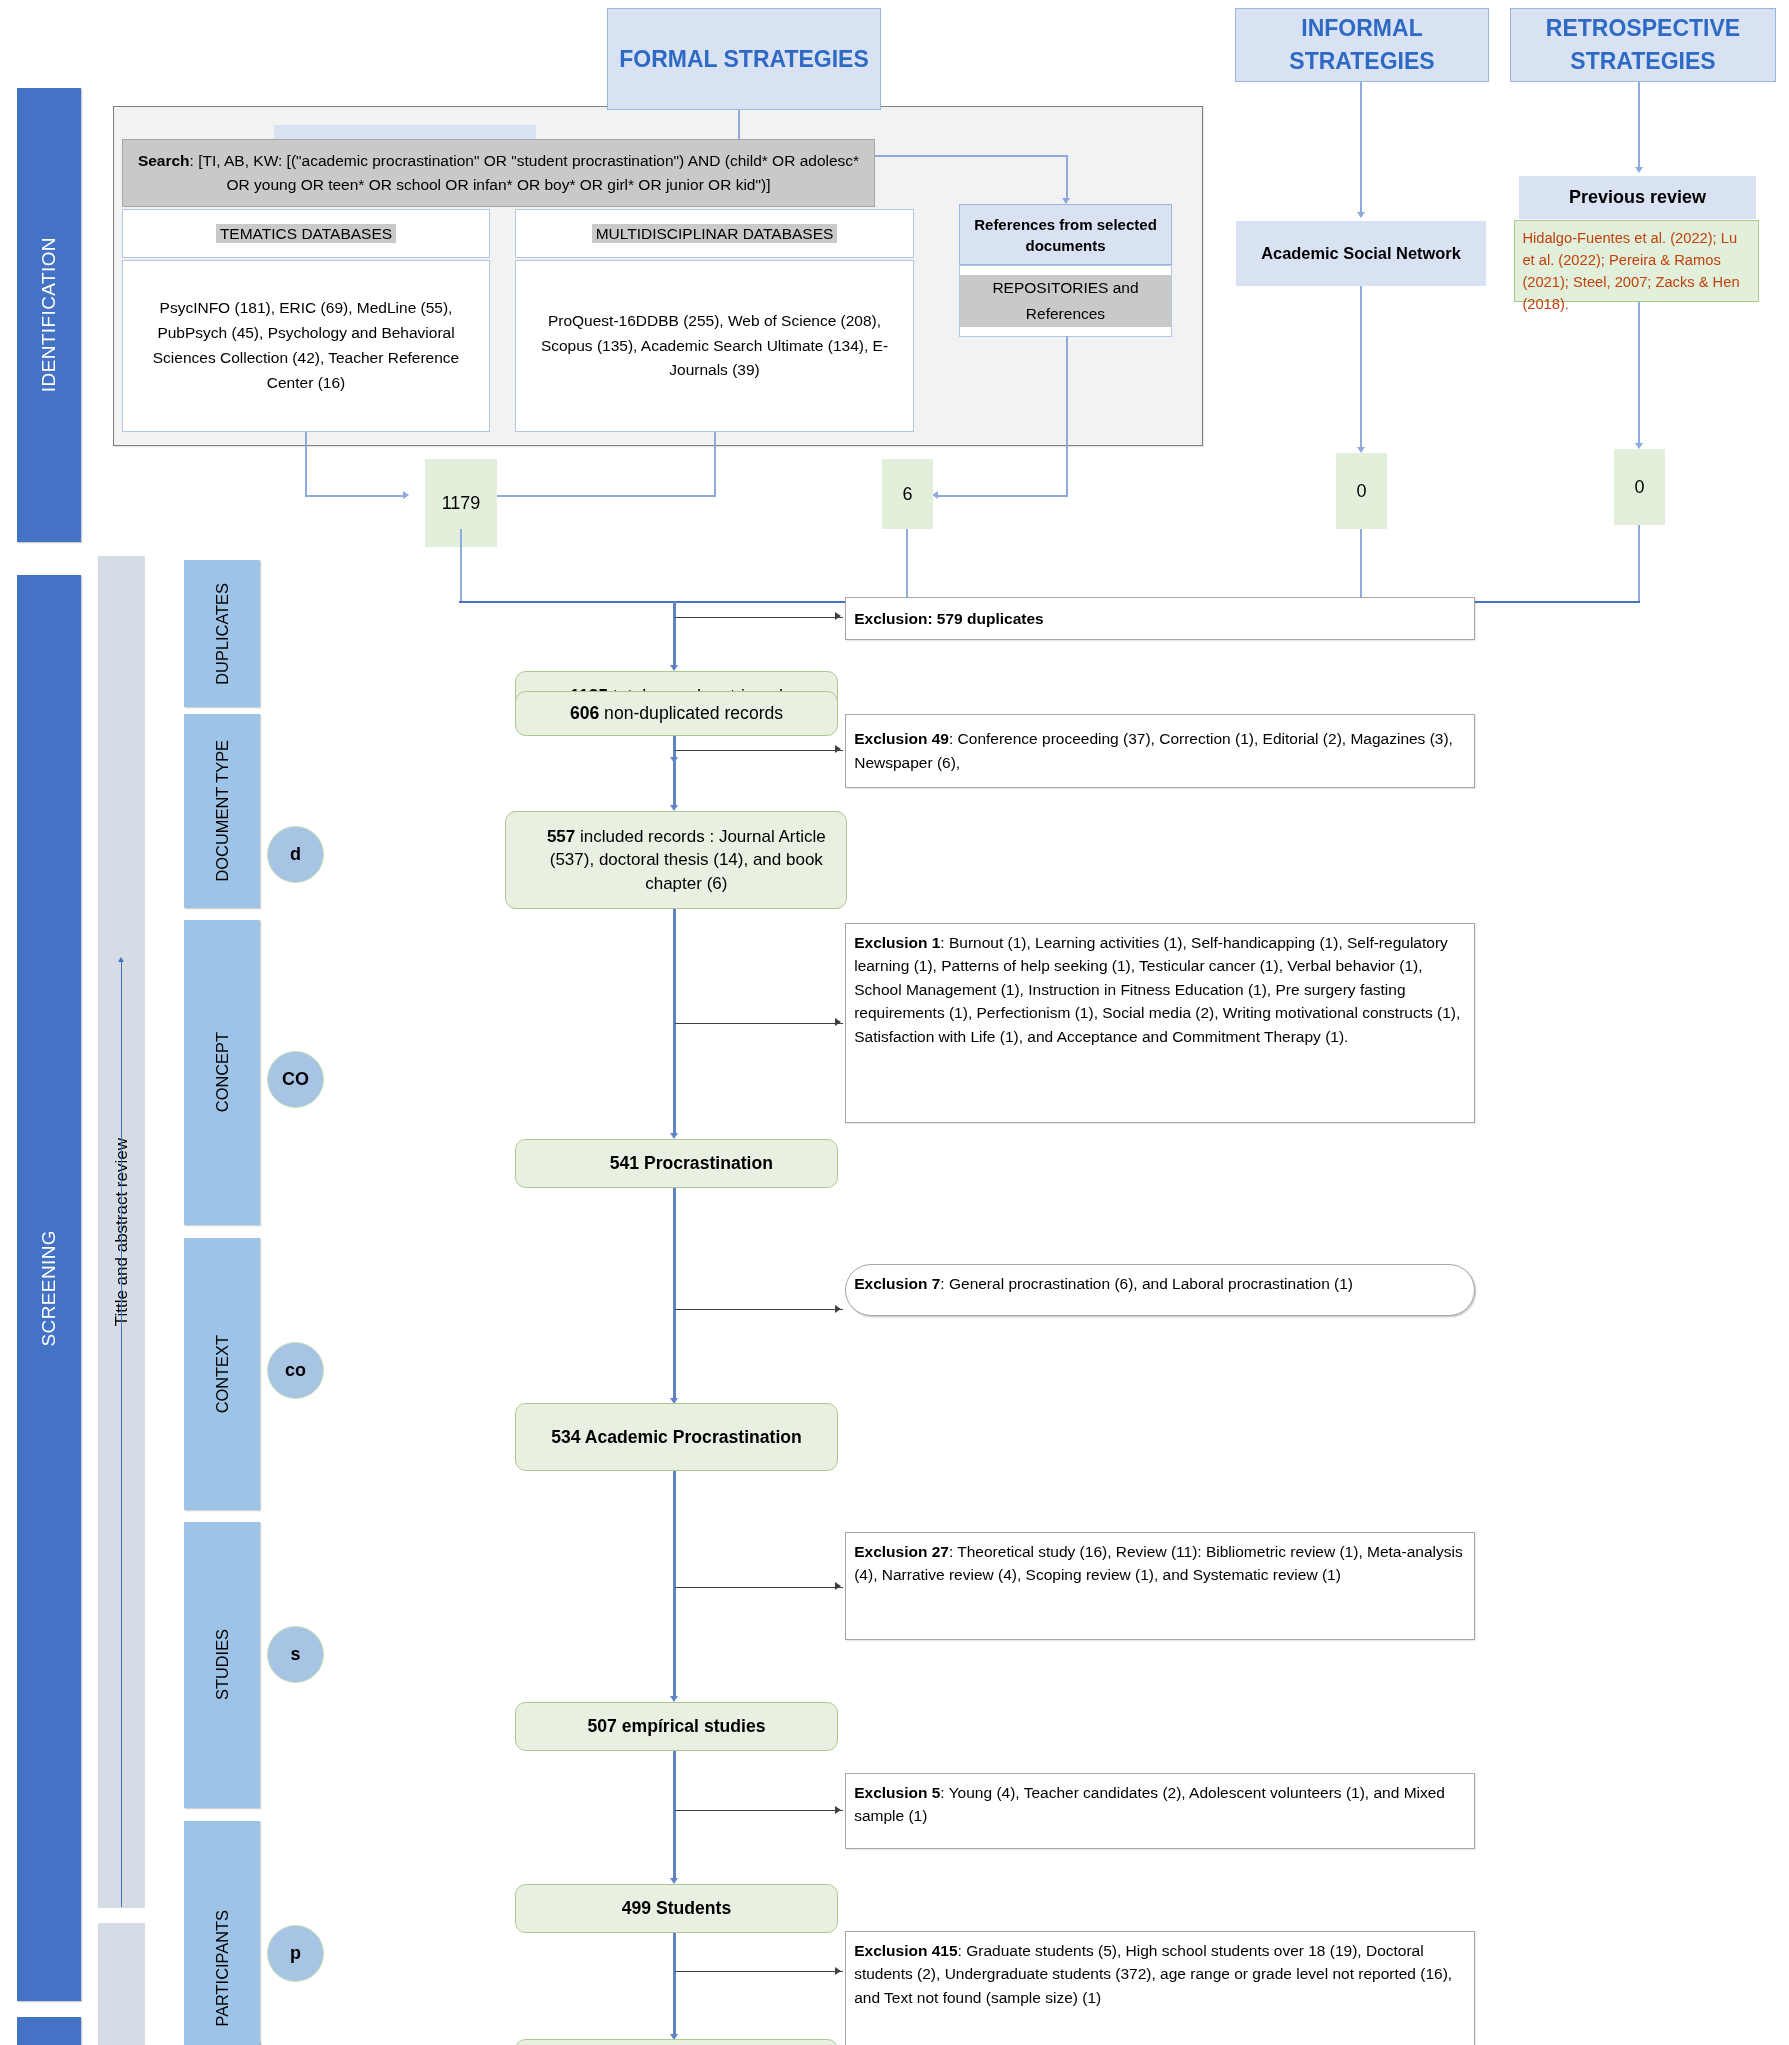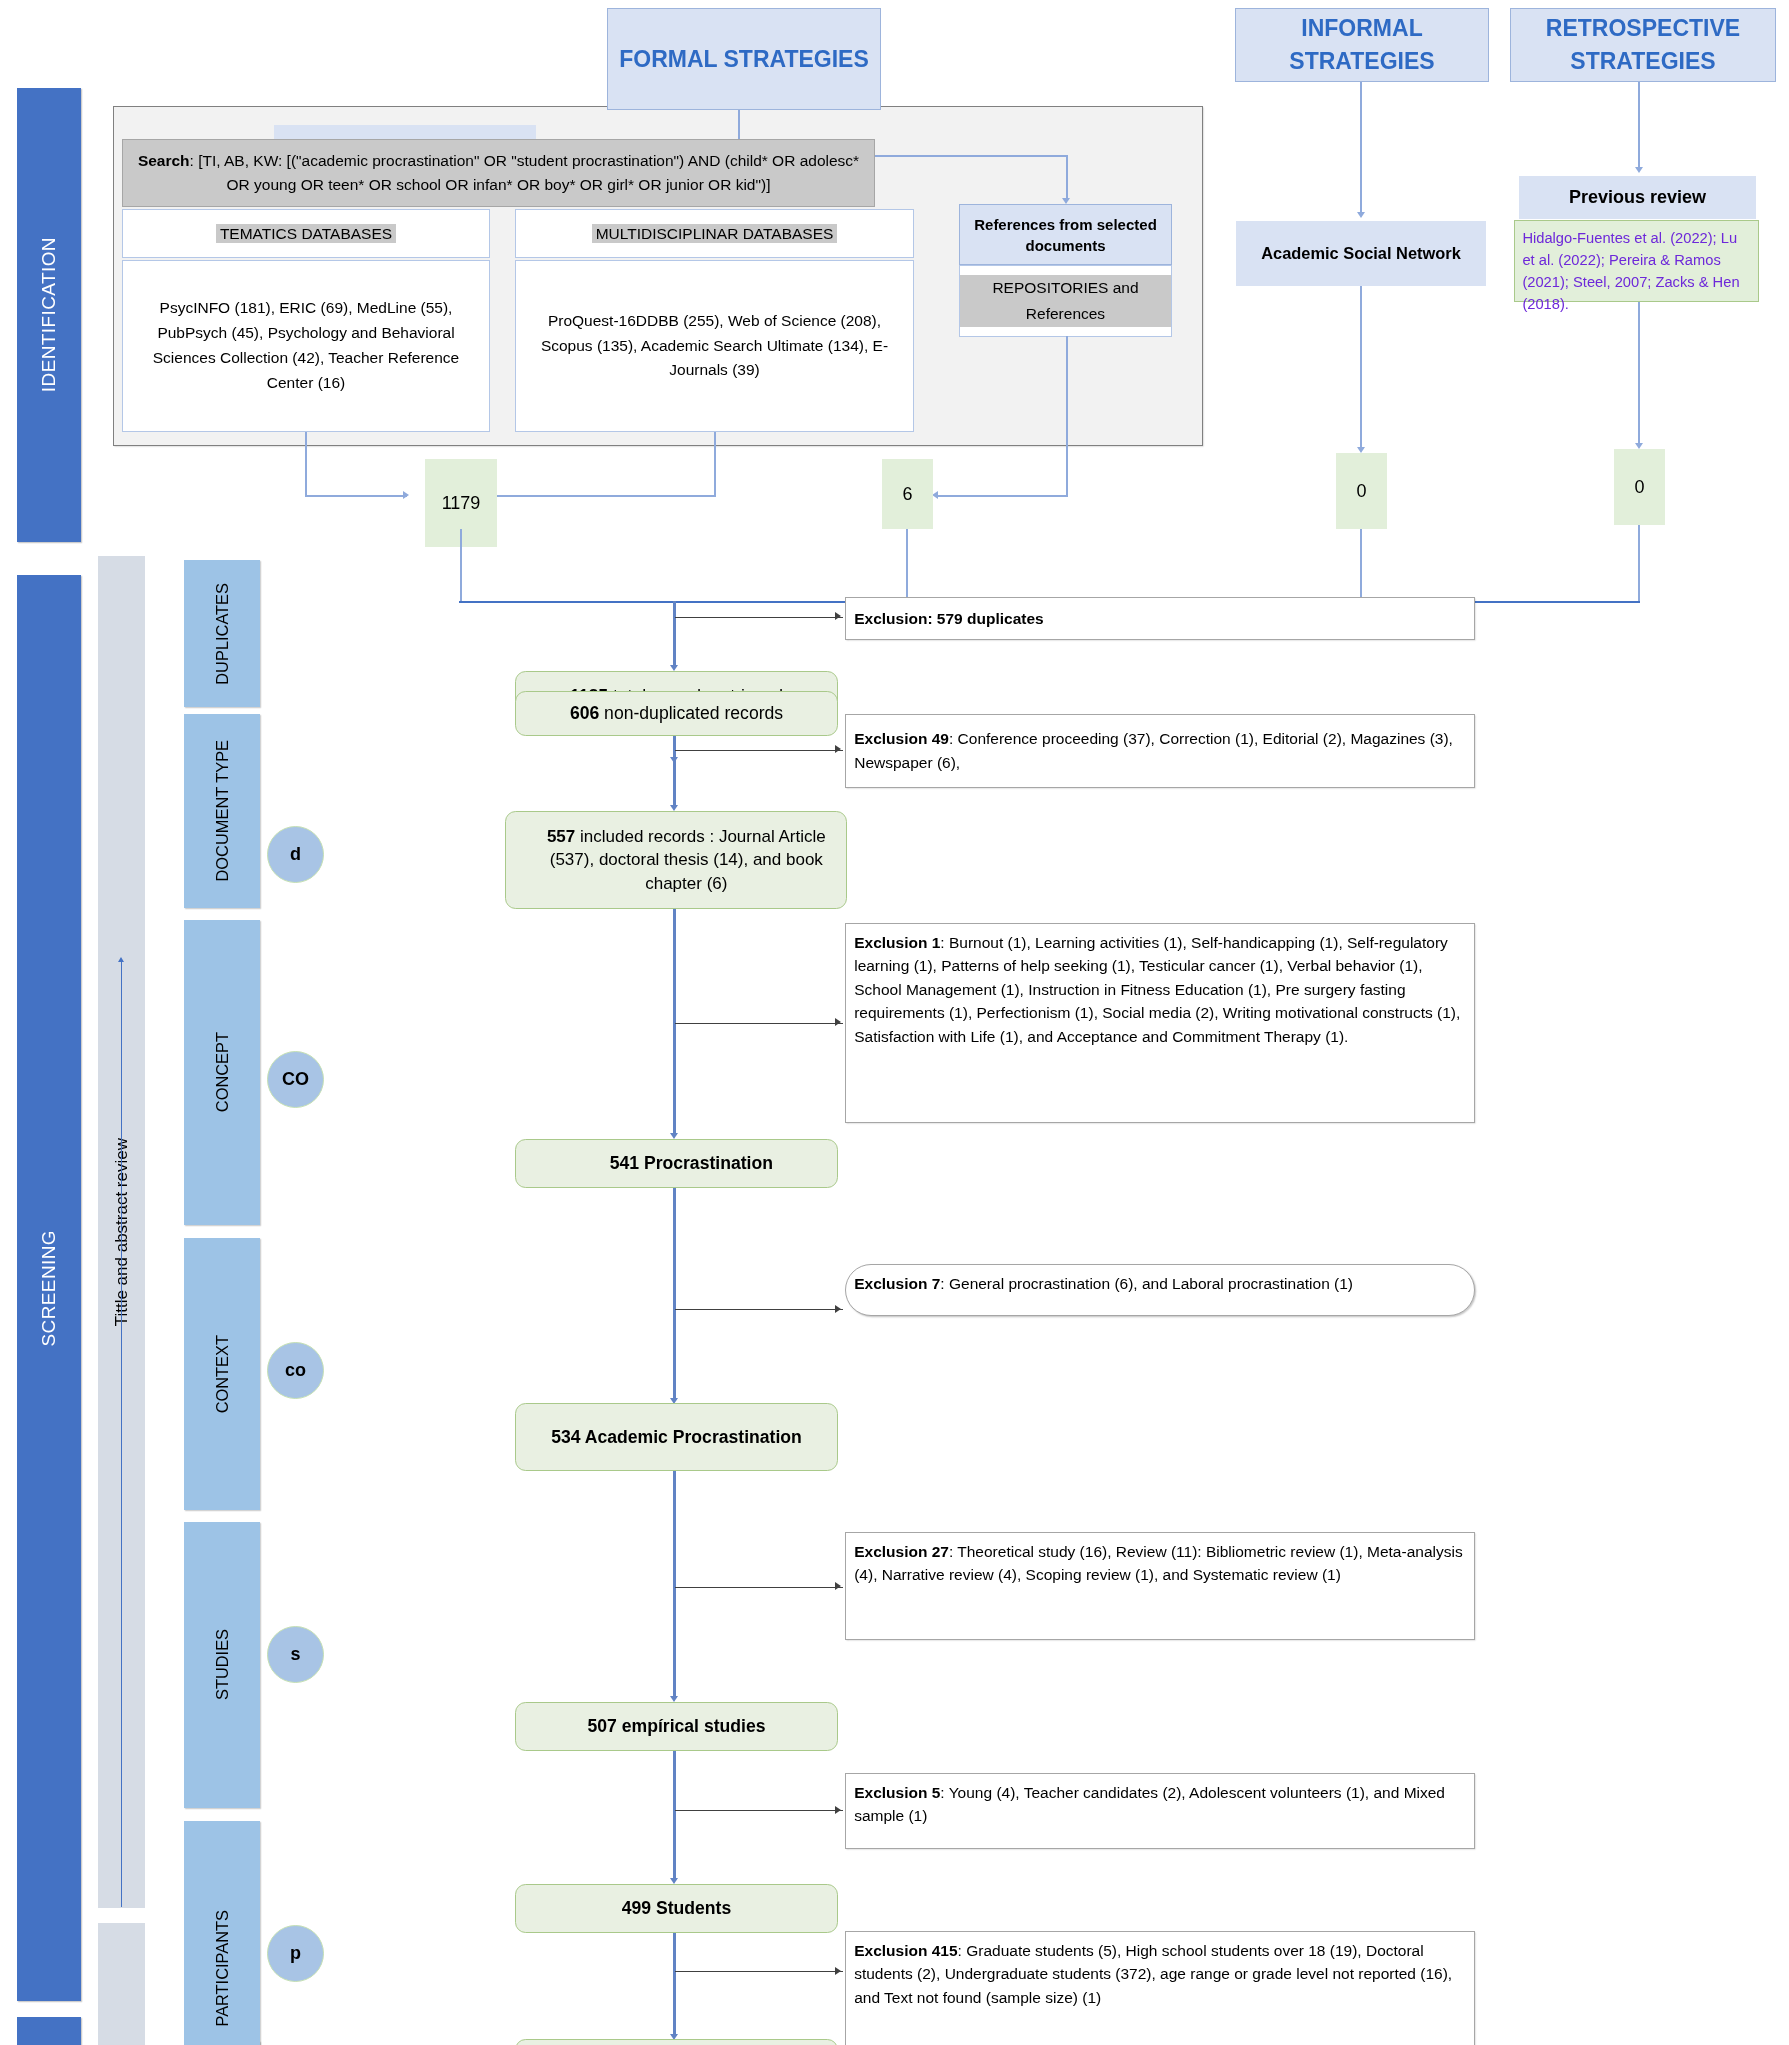--- a/index.html
+++ b/index.html
@@ -167,21 +167,21 @@
   }
   .flow-box b { font-weight:bold; }
 
   
   .ref-box {
     background:#e2efda;
     border:0.8px solid #a9c98a;
     font-size:14.7px;
     line-height:1.5;
     padding:5.7px 7.4px;
-    color:#6d28d9;
+    color:#c2410c;
   }
 
   
   .excl-box {
     background:#fff;
     border:0.8px solid #a6a6a6;
     box-shadow: 1.2px 1.2px 1.6px rgba(0,0,0,.22);
     font-size:15.5px;
     line-height:1.52;
     padding:6.5px 8.2px;

